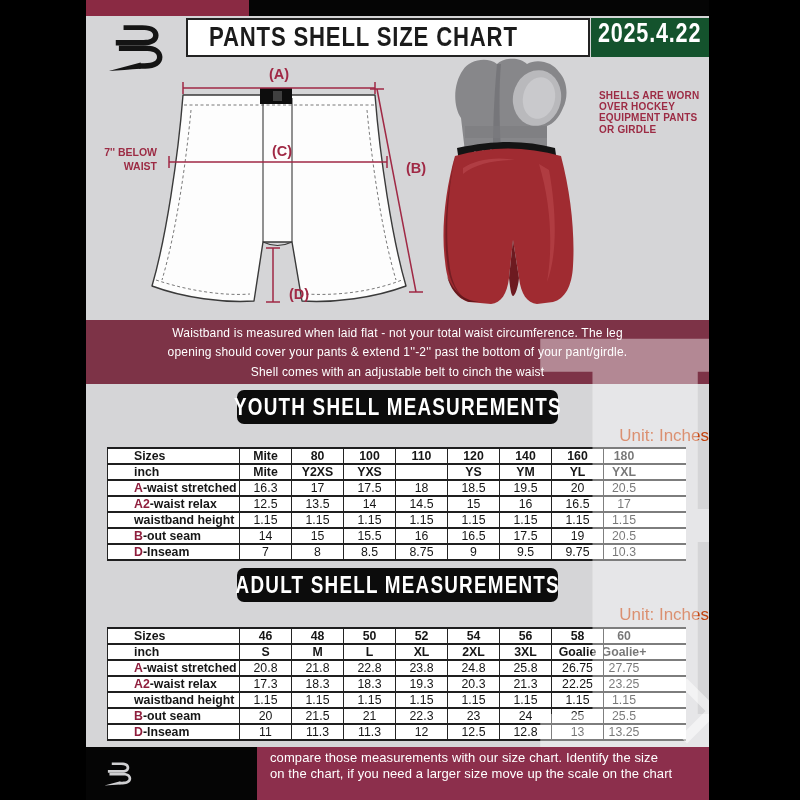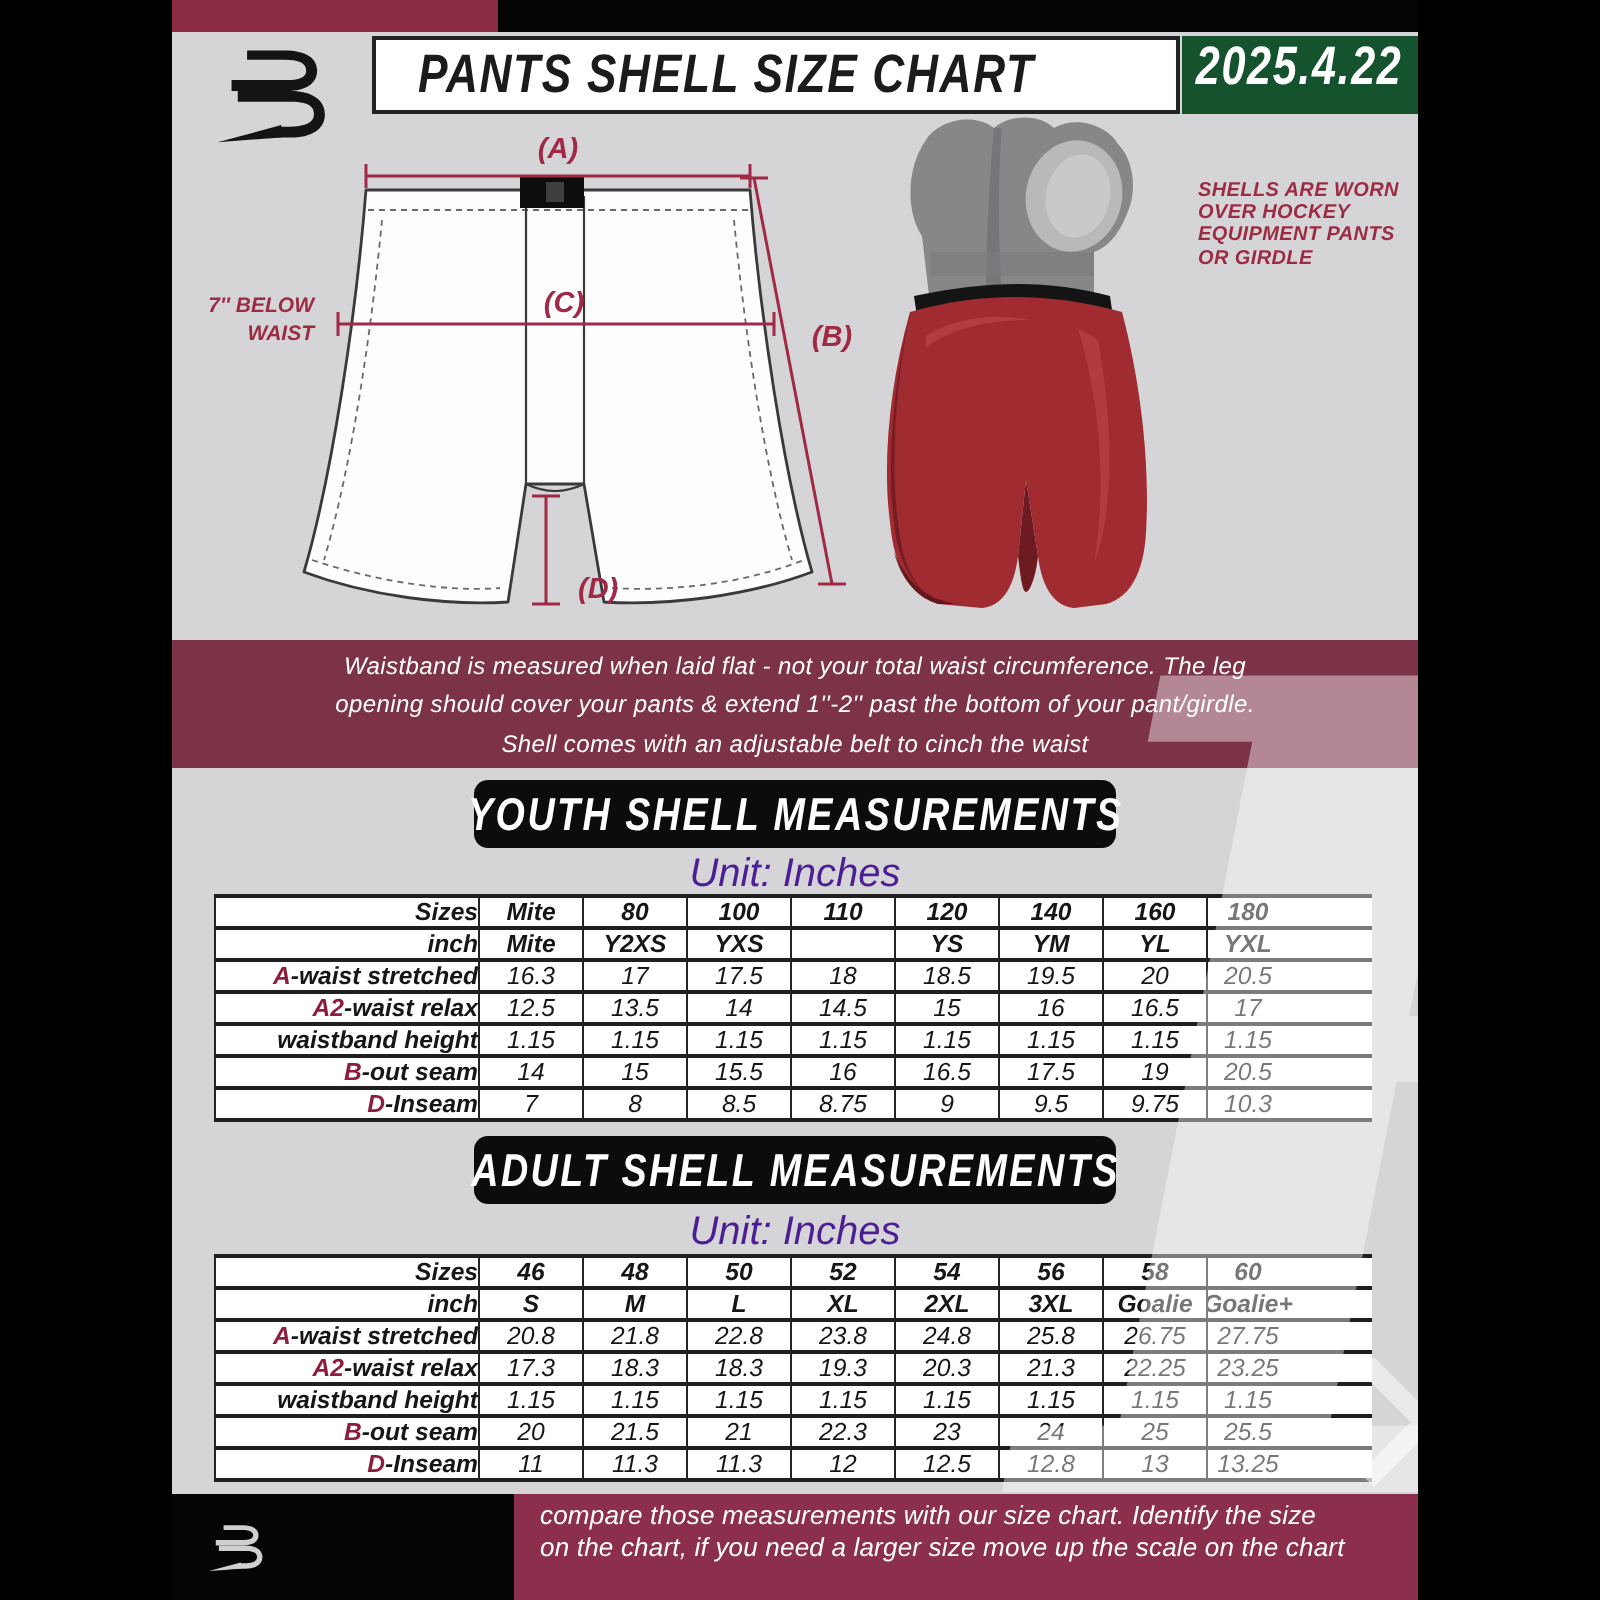--- a/index.html
+++ b/index.html
@@ -1,21 +1,21 @@
 <!DOCTYPE html>
 <html><head>
 <meta charset="utf-8">
 <style>
   html,body{margin:0;padding:0;}
   body{
     width:800px;height:800px;background:#000;position:relative;overflow:hidden;
     font-family:"Liberation Sans","DejaVu Sans",sans-serif;
     -webkit-font-smoothing:antialiased;
   }
-  .page{position:absolute;left:86px;top:0;width:623px;height:800px;background:#d5d5d7;overflow:hidden;font-style:italic;}
+  .page{position:absolute;left:86px;top:0;width:623px;height:800px;background:#d5d5d7;overflow:hidden;}
 
   
   .strip-maroon{position:absolute;left:0;top:0;width:163px;height:16px;background:#8a2a43;}
   .strip-black{position:absolute;left:163px;top:0;width:460px;height:16px;background:#050505;}
 
   
   .logo-svg{position:absolute;left:22px;top:16px;width:56px;height:62px;}
   .title-box{
     position:absolute;left:100px;top:18px;width:404px;height:39px;background:#ffffff;
     border:2px solid #232323;box-sizing:border-box;display:flex;align-items:center;
@@ -45,33 +45,33 @@
 
   
   .section-box{
     position:absolute;left:151px;width:321px;height:34px;background:#0c0c0c;border-radius:7px;
     display:flex;align-items:center;justify-content:center;
   }
   .section-box.youth{top:390px;}
   .section-box.adult{top:568px;justify-content:center;}
   .section-title{font-size:23px;font-weight:700;color:#ffffff;letter-spacing:1.5px;
     transform:scaleX(0.82);white-space:nowrap;}
-  .unit-line{position:absolute;left:0;width:623px;text-align:center;font-size:20px;color:#4c1d95;font-weight:500;}
+  .unit-line{position:absolute;left:0;width:623px;text-align:right;font-size:17px;color:#c2410c;font-weight:500;}
   .unit-line.youth{top:426px;}
   .unit-line.adult{top:605px;}
 
   
   .stable{position:absolute;left:21px;width:579px;z-index:1;}
   .stable.youth{top:447px;}
   .stable.adult{top:627px;}
   .trow{display:flex;height:16px;border-bottom:2px solid #1f1f1f;background:#ffffff;box-sizing:border-box;}
   .trow.first{border-top:2px solid #1f1f1f;height:18px;}
   .tcell{box-sizing:border-box;border-right:1.4px solid #242424;font-size:12.3px;color:#161616;
     display:flex;align-items:center;justify-content:center;overflow:hidden;white-space:nowrap;}
-  .tcell.lab{width:133px;justify-content:flex-end;padding-left:26px;font-weight:700;border-left:1.4px solid #242424;}
+  .tcell.lab{width:133px;justify-content:flex-start;padding-left:26px;font-weight:700;border-left:1.4px solid #242424;}
   .tcell.val{width:52px;font-weight:400;}
   .tcell.hdr{font-weight:700;}
   .tcell.last{width:82px;border-right:none;padding-right:42px;}
   .accent{color:#8e1d3c;font-weight:700;}
 
   
   .watermark{
     position:absolute;left:428px;top:350px;z-index:3;pointer-events:none;
     font-family:"DejaVu Serif","Liberation Serif",serif;font-weight:700;
     font-size:560px;line-height:400px;color:rgba(255,255,255,0.42);

